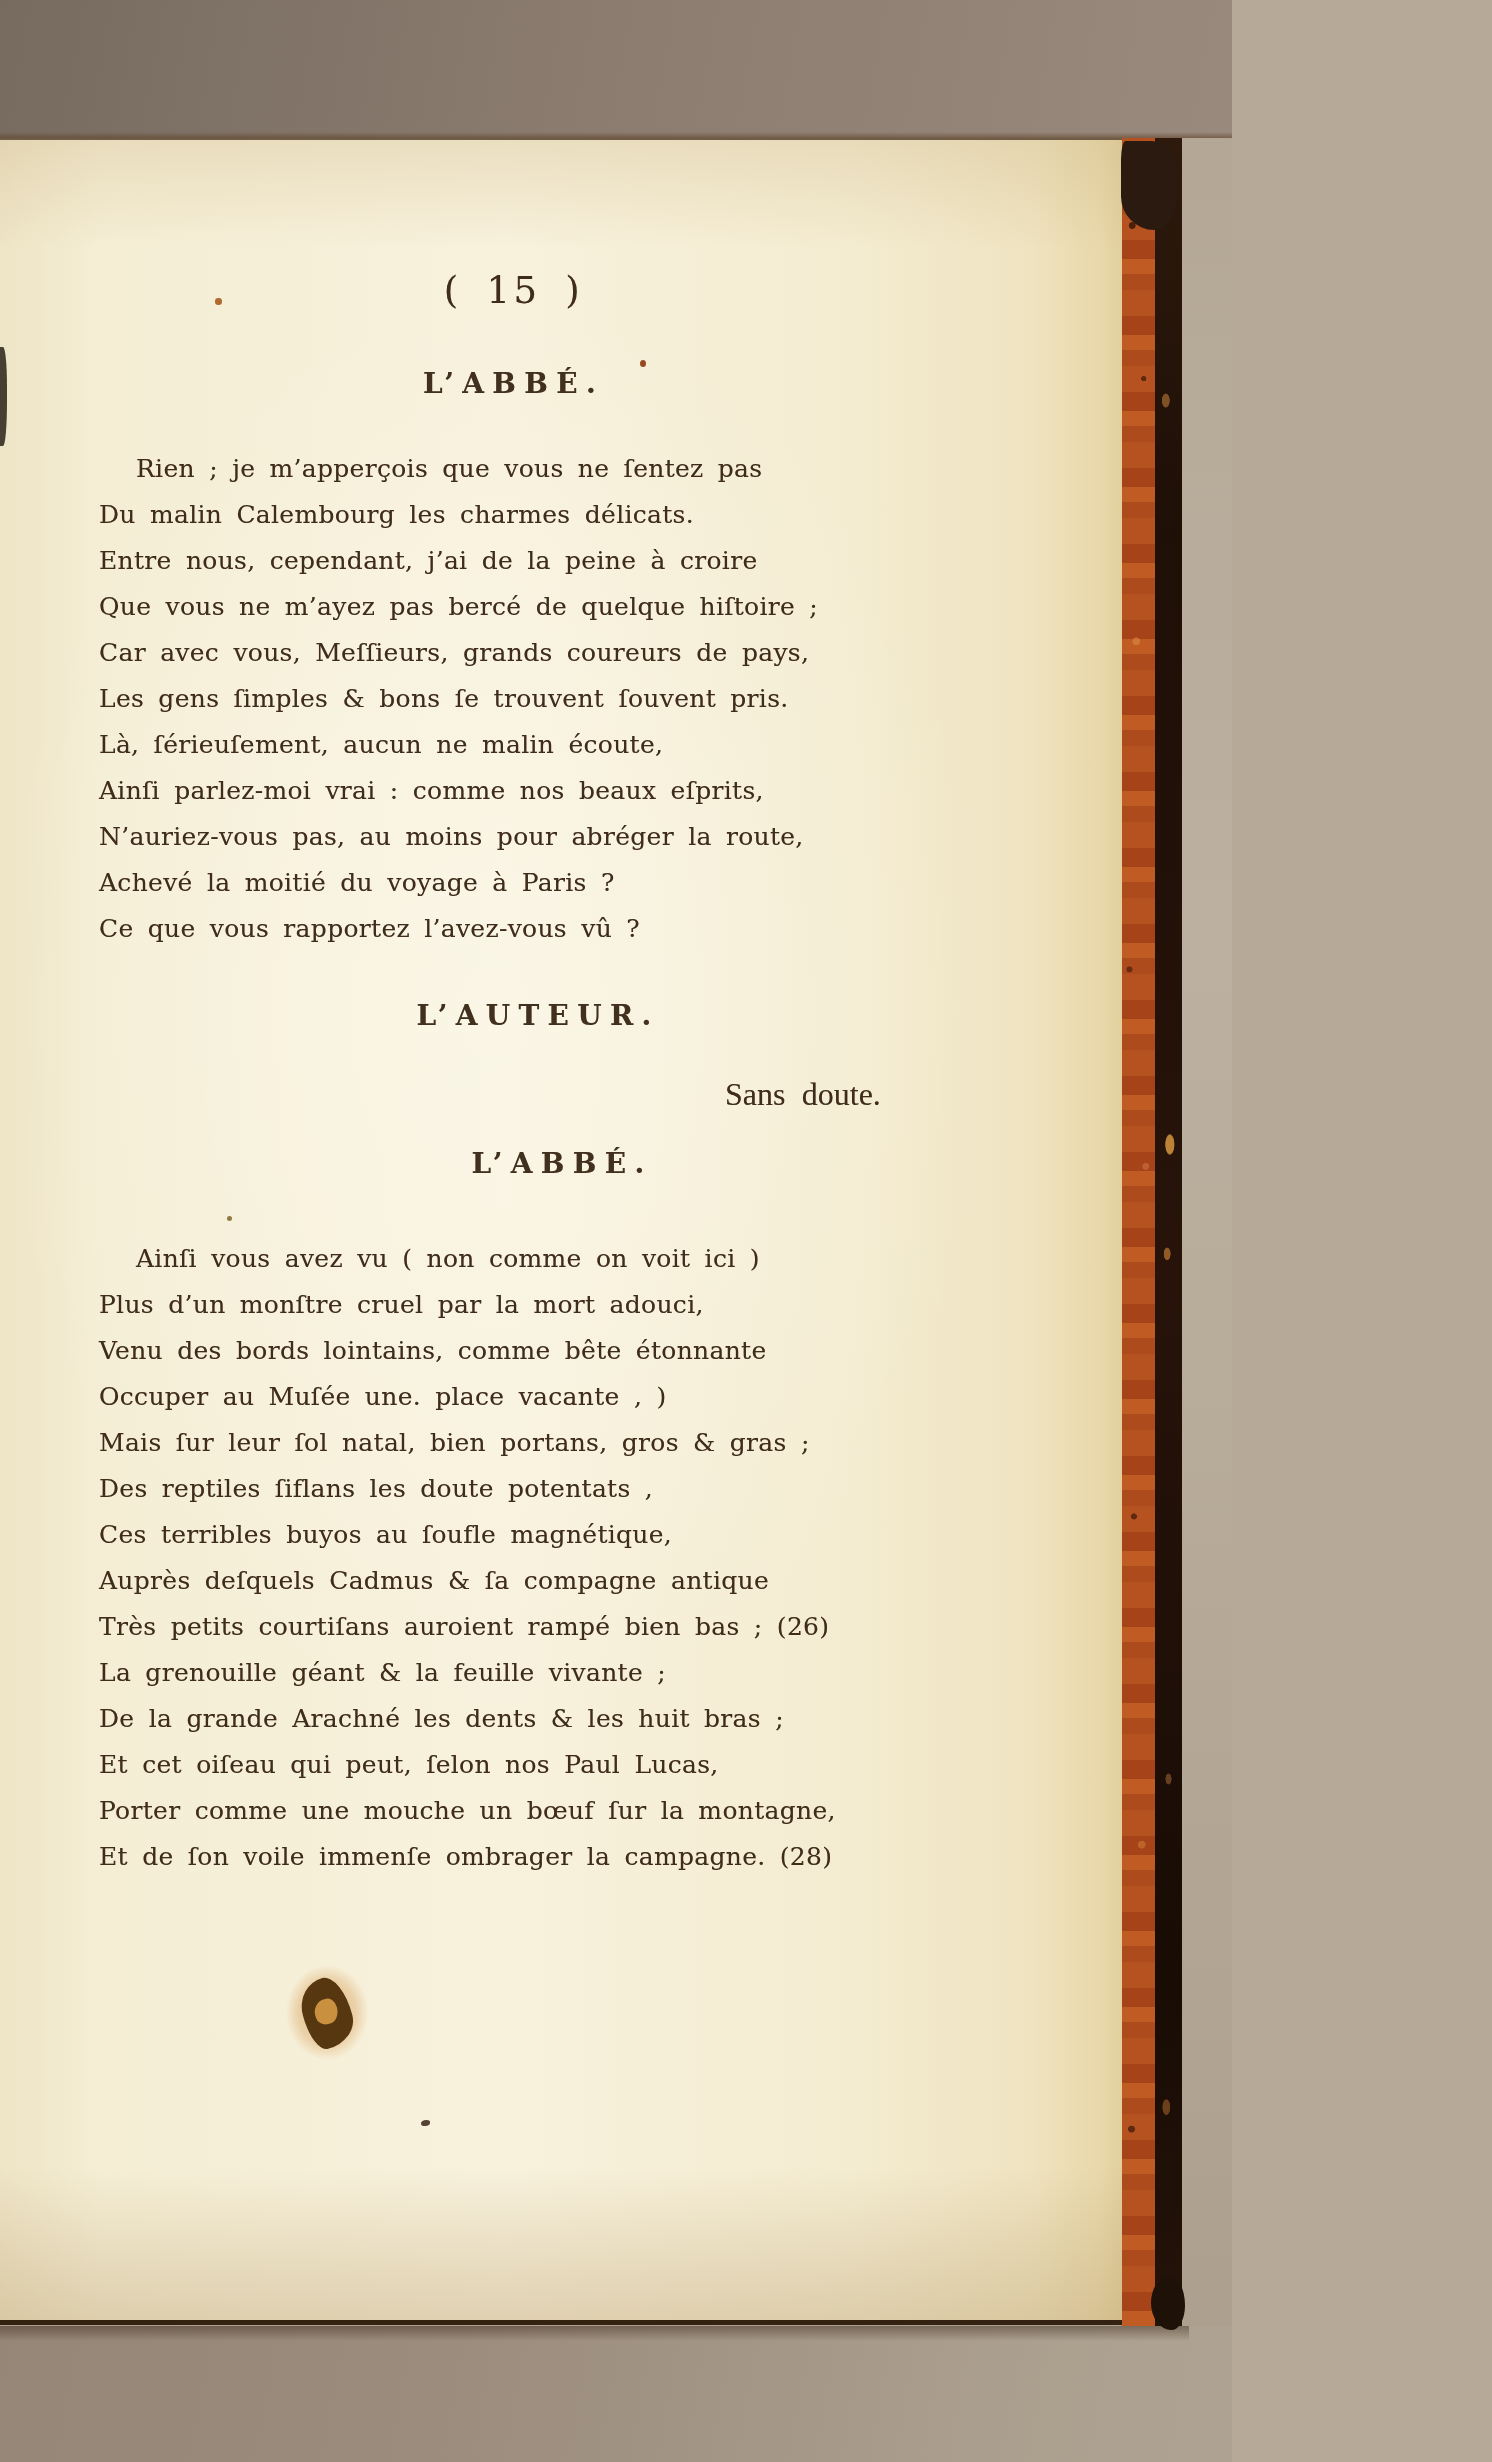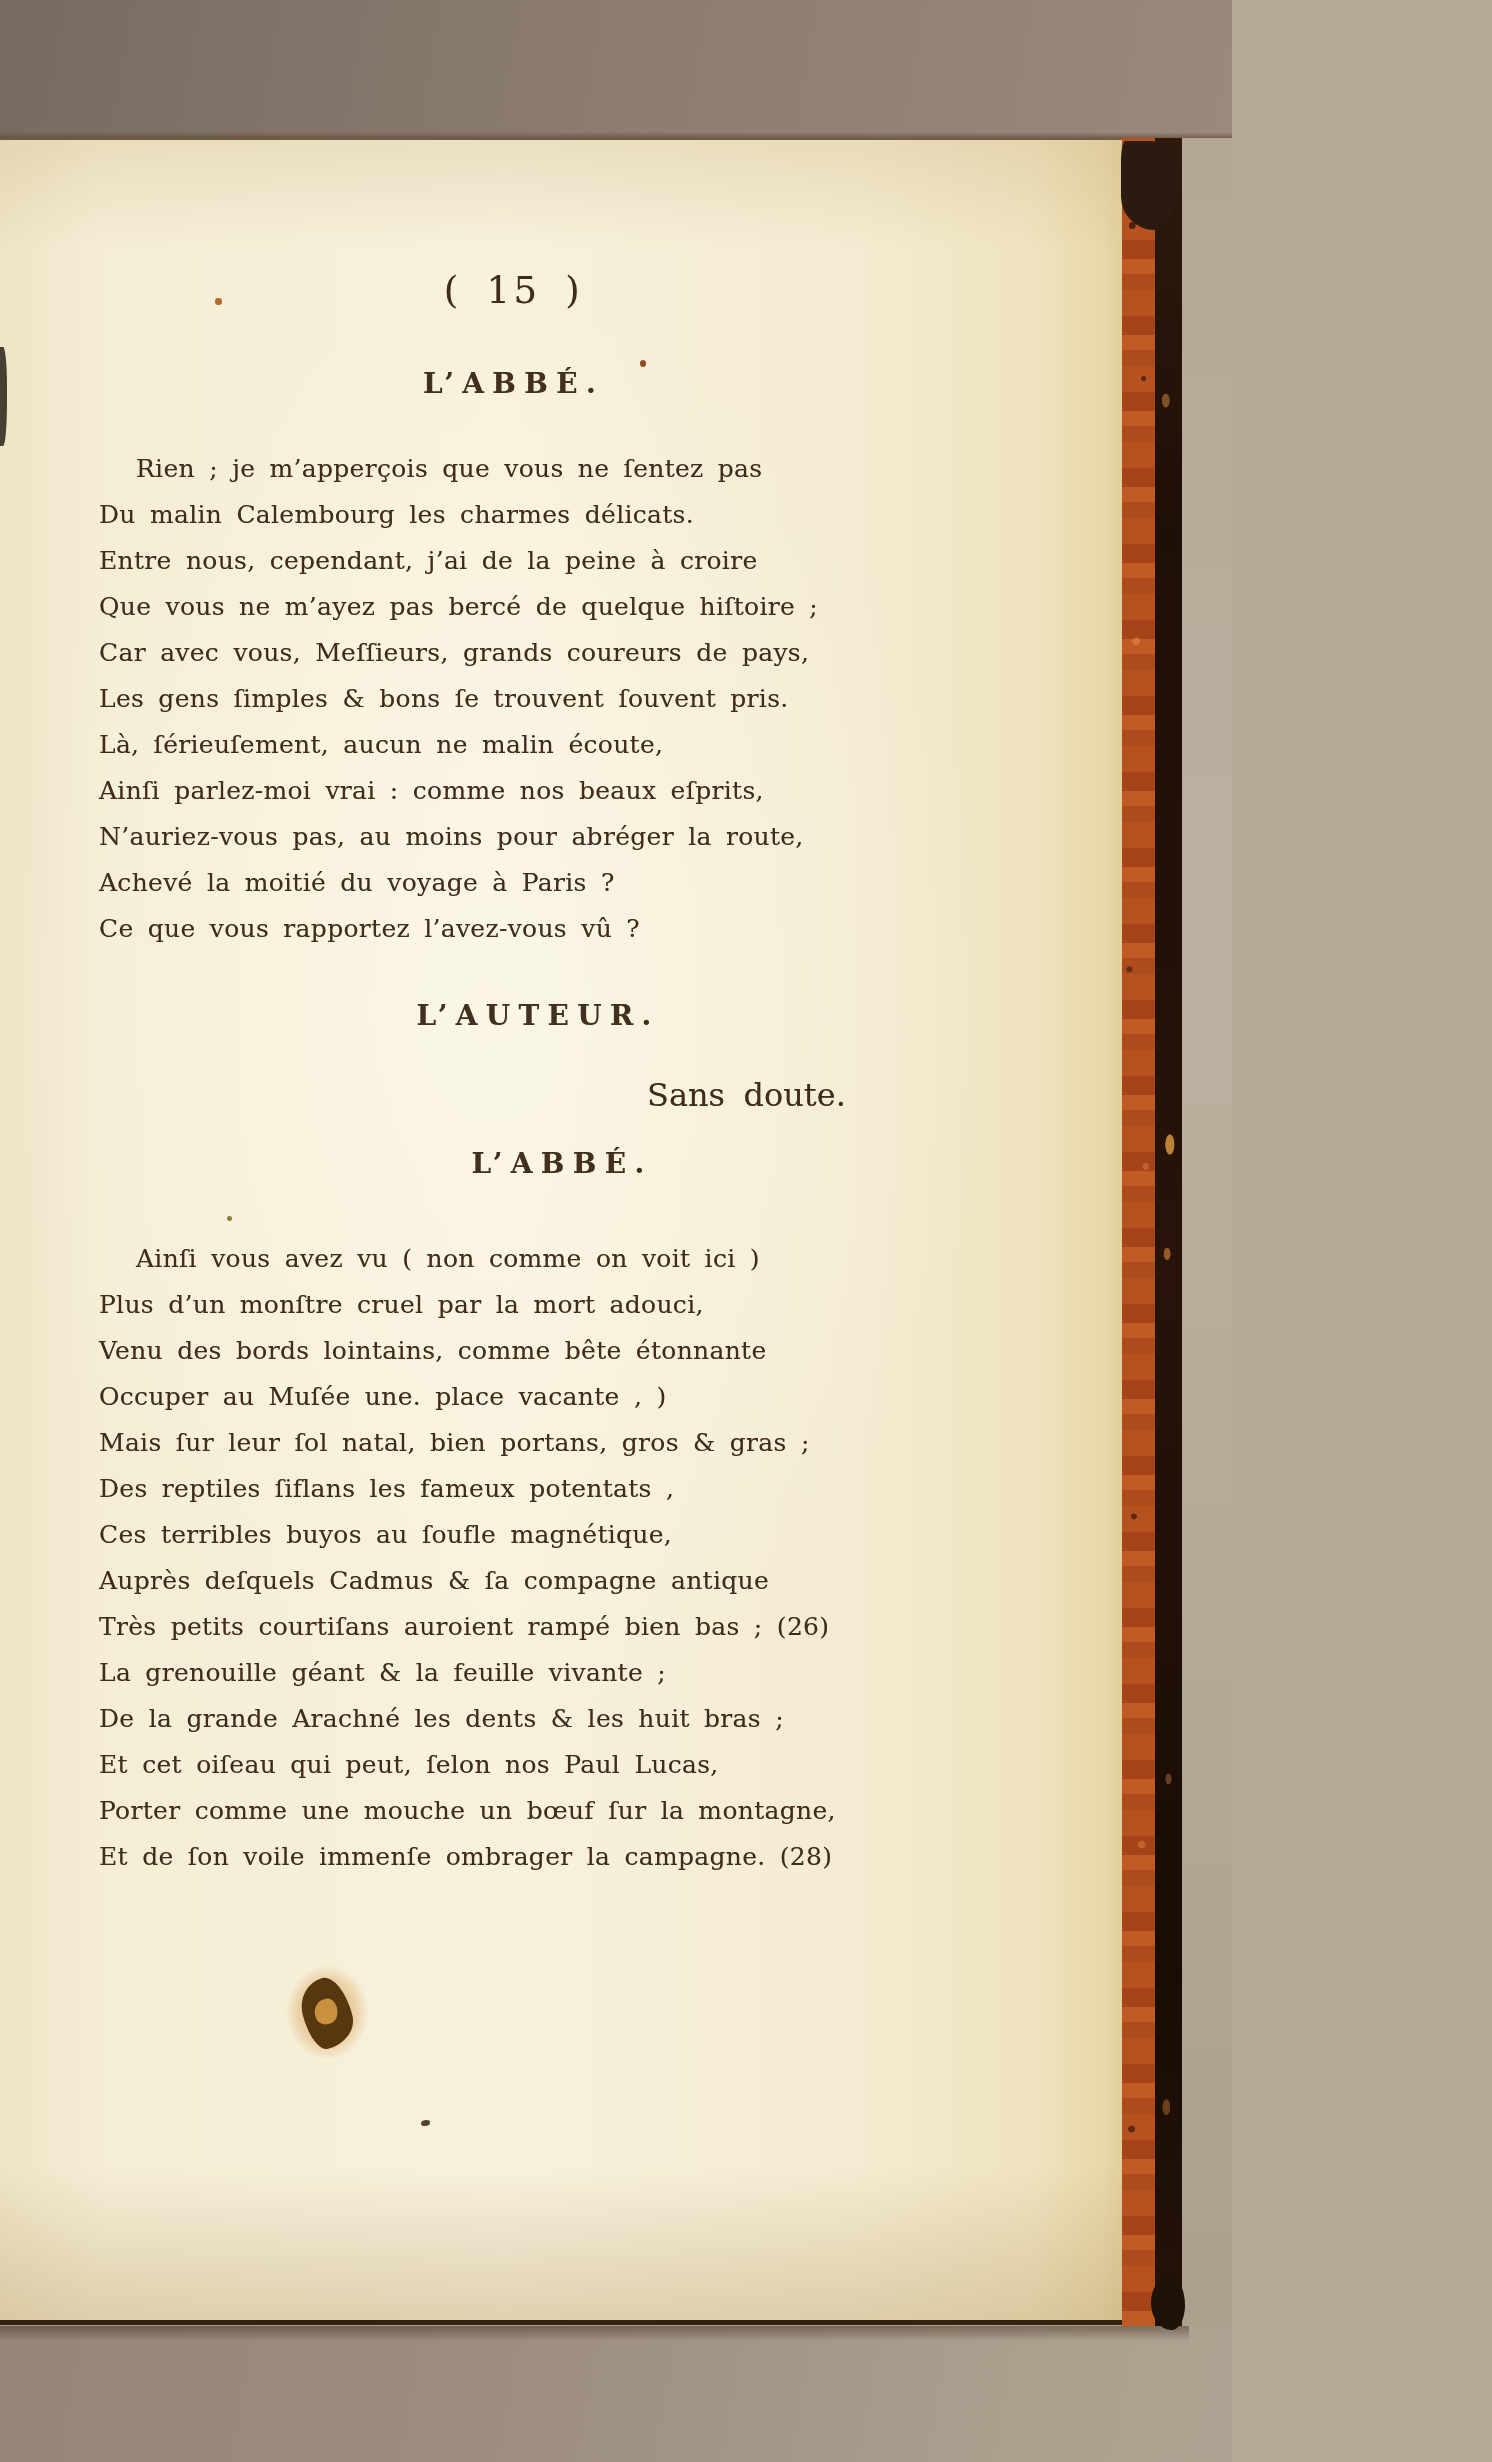--- a/index.html
+++ b/index.html
@@ -58,21 +58,21 @@
   .speaker{position:absolute;text-align:center;font-size:28px;letter-spacing:8.3px;font-weight:bold;
       color:#42301e;text-shadow:0 0 0.6px rgba(63,44,27,.3);}
   .speaker.h1{left:0;width:1027px;top:227px;}
   .speaker.h2{left:53px;width:970px;top:859px;}
   .speaker.h3{left:77px;width:970px;top:1007px;}
   .verse{position:absolute;left:99px;font-size:25px;line-height:46px;word-spacing:6px;letter-spacing:0.3px;white-space:nowrap;}
   .verse .line{height:46px;}
   .verse .indent{padding-left:37px;}
   .v1{top:306px;}
   .v2{top:1096px;}
-  .sans{position:absolute;left:647px;top:936px;font-size:32px;word-spacing:8.3px;white-space:nowrap;}
+  .sans{position:absolute;left:725px;top:936px;font-size:32px;word-spacing:8.3px;white-space:nowrap;font-family:Liberation Serif, serif;}
 
   
   .blot{position:absolute;left:296px;top:1833px;width:62px;height:79px;}
   .blot .halo{position:absolute;inset:-25px;border-radius:50%;
       background:radial-gradient(closest-side,rgba(208,140,58,.55),rgba(208,140,58,.3) 52%,rgba(208,140,58,0) 74%);}
   .blot .core{position:absolute;inset:4.7px 7px;background:#56370f;transform:rotate(-14deg);
       border-radius:58% 42% 66% 34%/44% 62% 38% 56%;}
   .blot .core::after{content:"";position:absolute;left:26%;top:30%;width:46%;height:36%;
       background:#c9913f;border-radius:60% 40% 50% 50%/55% 45% 60% 40%;}
   .speck{position:absolute;border-radius:50%;}
@@ -120,21 +120,21 @@
     <div class="sans ink">Sans doute.</div>
 
     <div class="speaker h3">L’ABBÉ.</div>
 
     <div class="verse v2 ink">
       <div class="line indent">Ainſi vous avez vu ( non comme on voit ici )</div>
       <div class="line">Plus d’un monſtre cruel par la mort adouci,</div>
       <div class="line">Venu des bords lointains, comme bête étonnante</div>
       <div class="line">Occuper au Muſée une. place vacante , )</div>
       <div class="line">Mais ſur leur ſol natal, bien portans, gros &amp; gras ;</div>
-      <div class="line">Des reptiles ſiflans les fameux potentats ,</div>
+      <div class="line">Des reptiles ſiflans les doute potentats ,</div>
       <div class="line">Ces terribles buyos au ſoufle magnétique,</div>
       <div class="line">Auprès deſquels Cadmus &amp; ſa compagne antique</div>
       <div class="line">Très petits courtiſans auroient rampé bien bas ; (26)</div>
       <div class="line">La grenouille géant &amp; la feuille vivante ;</div>
       <div class="line">De la grande Arachné les dents &amp; les huit bras ;</div>
       <div class="line">Et cet oiſeau qui peut, ſelon nos Paul Lucas,</div>
       <div class="line">Porter comme une mouche un bœuf ſur la montagne,</div>
       <div class="line">Et de ſon voile immenſe ombrager la campagne. (28)</div>
     </div>
 

